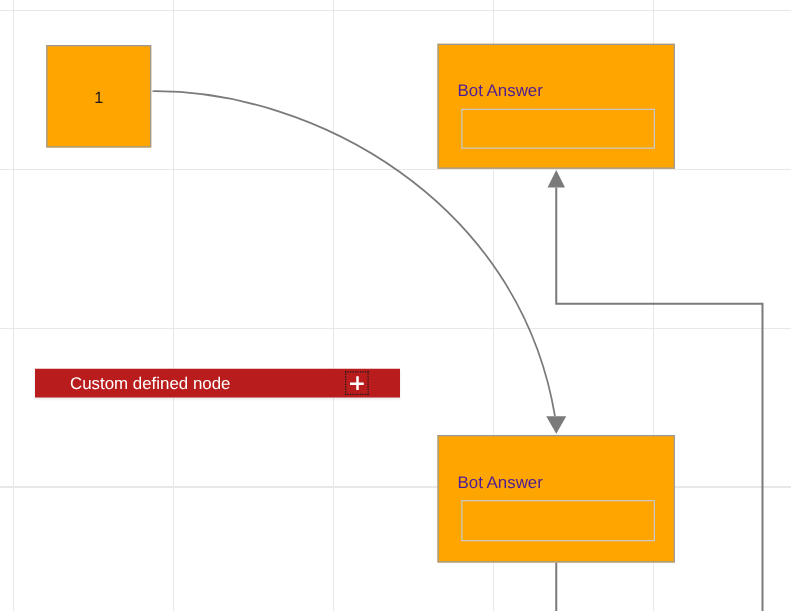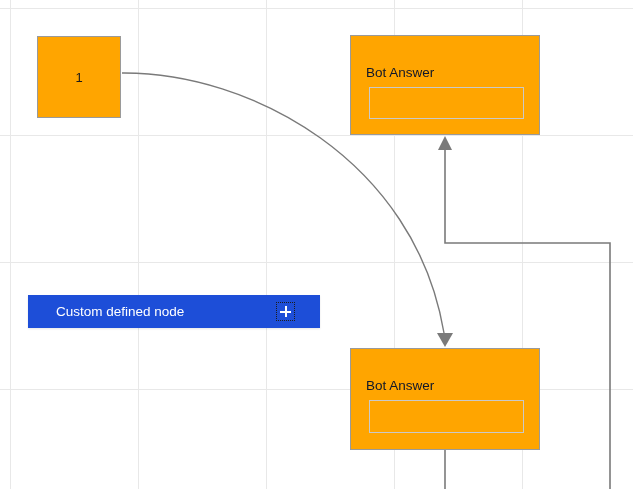--- a/index.html
+++ b/index.html
@@ -49,38 +49,38 @@
   }
   .node-start-label {
     font-size: 13px;
     color: #1a1a1a;
     line-height: 1;
   }
   .node-title {
     position: absolute;
     left: 15px;
     font-size: 13.5px;
-    color: #0f172a;
+    color: #4c1d95;
     line-height: 1;
     white-space: nowrap;
   }
   .node-field {
     position: absolute;
     box-sizing: border-box;
     background: transparent;
     border: 1px solid #c9c9c9;
   }
   
   #custom-node-item {
     position: absolute;
     left: 28px;
     top: 295px;
     width: 292px;
-    height: 33px;
-    background: #1d4ed8;
+    height: 23px;
+    background: #b91c1c;
     box-sizing: border-box;
     display: flex;
     align-items: center;
     cursor: pointer;
     box-shadow: 0 1px 2px rgba(0,0,0,0.10);
   }
   #custom-node-label {
     color: #ffffff;
     font-size: 13.5px;
     margin-left: 28px;

